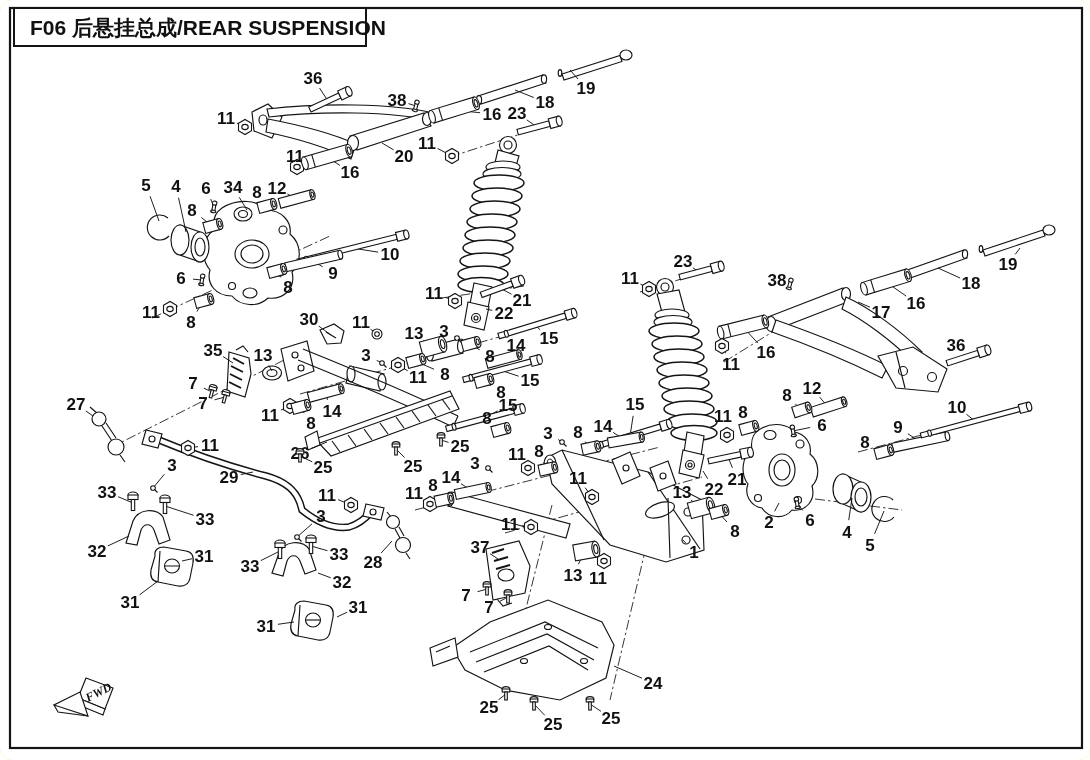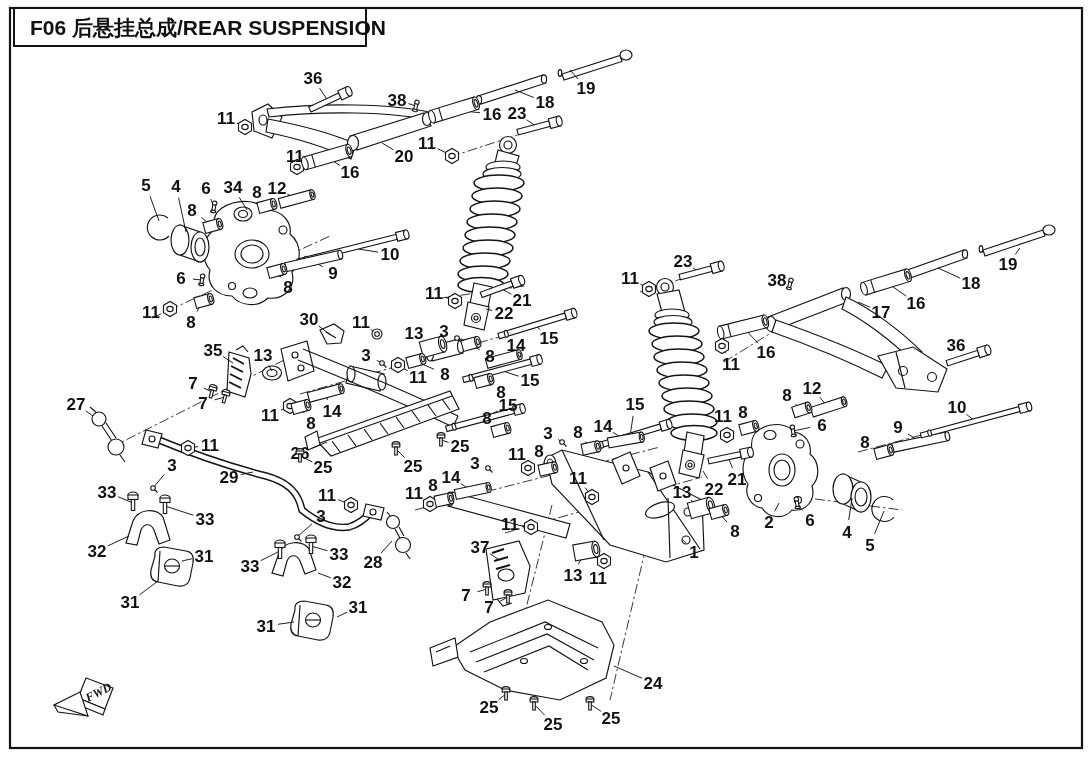--- a/index.html
+++ b/index.html
@@ -1,17 +1,17 @@
 <!DOCTYPE html>
 <html><head>
 <meta charset="utf-8">
 <style>
   html,body{margin:0;padding:0;background:#fff;}
   body{font-family:"Liberation Sans",sans-serif;}
-  #stage{position:relative;width:1090px;height:760px;background:#bef264;overflow:hidden;}
+  #stage{position:relative;width:1090px;height:760px;background:#bef264;overflow:hidden;border-radius:12px;}
   svg{display:block;}
   .art *{stroke:#141414;stroke-width:1.15;fill:#fff;}
   .art .ln{fill:none;}
   .coil ellipse{fill:#fff;stroke:#141414;stroke-width:1.5;}
   .axis{stroke:#141414;stroke-width:0.85;stroke-dasharray:10 3 2.5 3;fill:none;}
   .leader{stroke:#141414;stroke-width:0.95;}
   .callout{font:bold 17px "Liberation Sans",sans-serif;fill:#111;text-anchor:middle;stroke:none;}
   .title-text{font:bold 21px "Liberation Sans",sans-serif;fill:#111;stroke:none;}
   .fwd-text{font:bold italic 12px "Liberation Serif",serif;fill:#111;stroke:none;}
   #glyphs g *{stroke:#141414;stroke-width:1.1;fill:#fff;}

